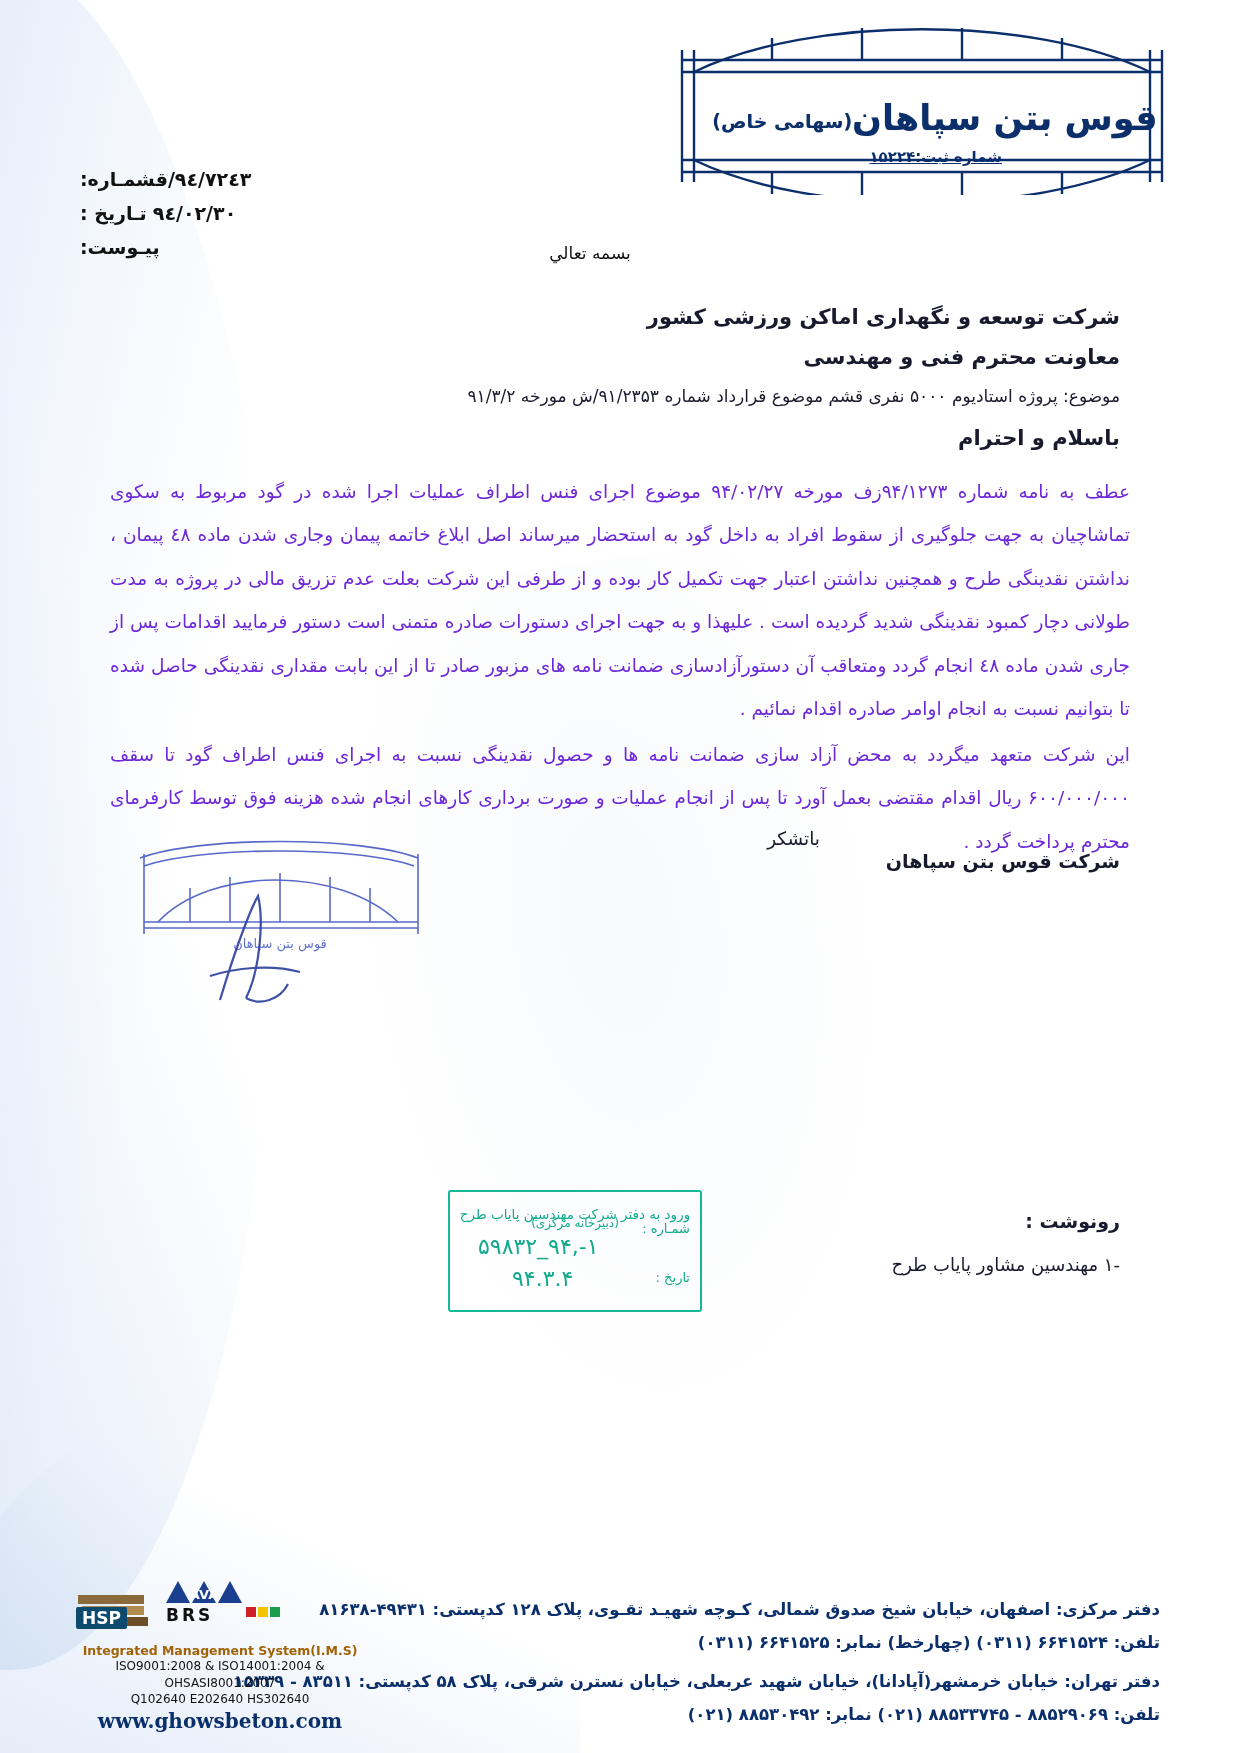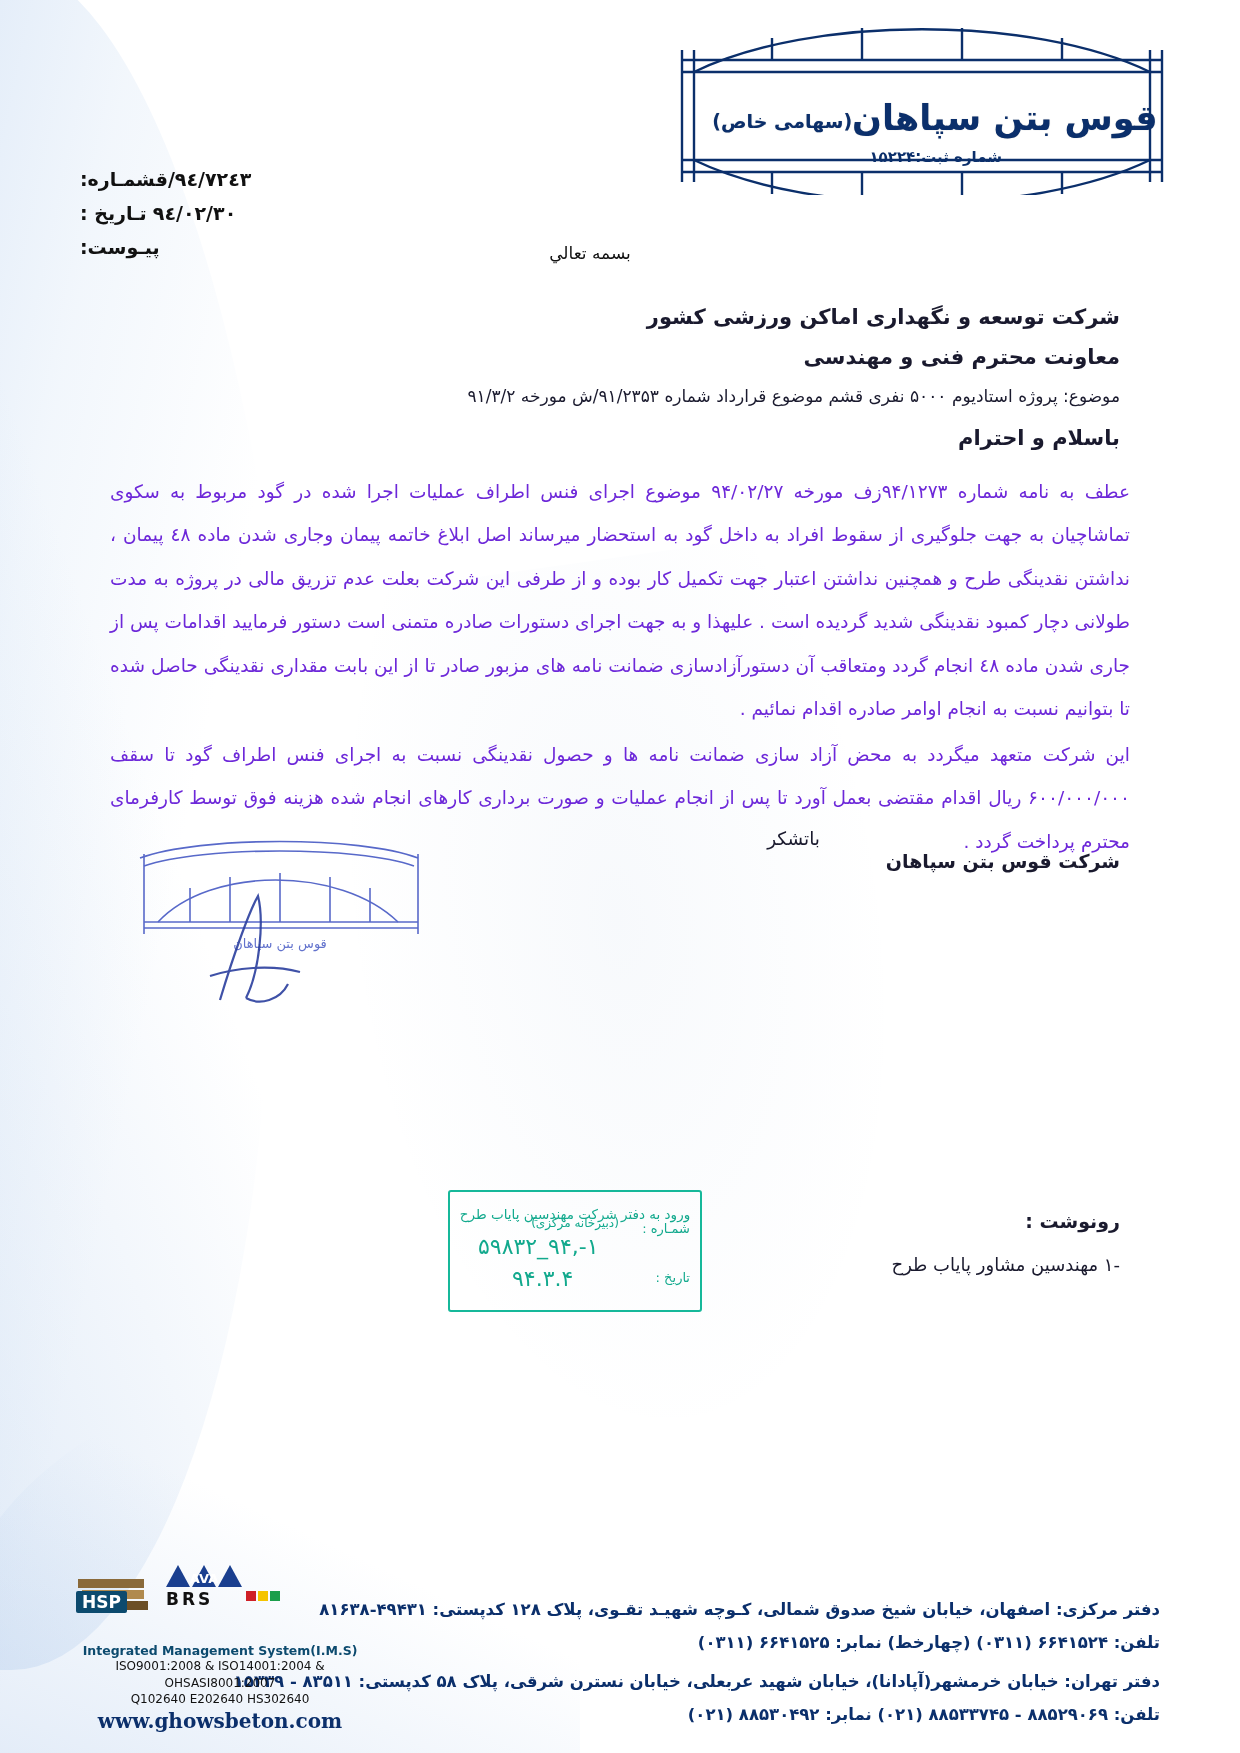--- a/index.html
+++ b/index.html
@@ -51,21 +51,21 @@
   .brand-fa{
     position:absolute;right:12px;top:78px;width:470px;
     text-align:center;
     font-size:35px;font-weight:700;color:#0b2f6b;
     direction:rtl;
     text-shadow:0 0 1px rgba(0,0,0,0.25);
   }
   .brand-fa .sub{font-size:19px;font-weight:700;vertical-align:2px;}
   .reg-no{
     position:absolute;right:180px;top:128px;
-    font-size:15px;color:#0b2f6b;font-weight:700;direction:rtl;
+    font-size:15px;color:#0b2f6b;font-weight:700;direction:rtl;text-decoration:underline;
   }
 
   
   .refblock{position:absolute;right:880px;top:168px;width:280px;direction:rtl;text-align:left;}
   .refrow{font-size:19px;color:#111;margin-bottom:12px;white-space:nowrap;letter-spacing:0.5px;}
   .refrow .lbl{font-weight:700;}
   .refrow .val{font-weight:700;}
 
   
   .basmalah{
@@ -130,21 +130,21 @@
   .footer-right{
     position:absolute;right:80px;bottom:22px;width:760px;direction:rtl;text-align:right;
     font-size:16.5px;line-height:2.0;color:#0b2f6b;font-weight:700;
   }
   .footer-right .line{white-space:nowrap;}
   .footer-right .tel{margin-bottom:6px;}
   .footer-left{
     position:absolute;left:70px;bottom:20px;width:300px;text-align:center;direction:ltr;
   }
   .cert-logos{position:relative;height:64px;}
-  .ims-text{font-size:12.5px;font-weight:700;color:#0c4a6e;margin-top:18px;}
+  .ims-text{font-size:12.5px;font-weight:700;color:#a16207;margin-top:2px;}
   .iso-text{font-size:12px;font-weight:400;color:#111;line-height:1.35;}
   .site{font-size:20px;font-weight:700;color:#0b2f6b;font-family:"DejaVu Serif",serif;margin-top:2px;}
   .hsp{
     display:inline-block;background:#0c4a6e;color:#fff;font-weight:700;font-size:17px;
     padding:1px 6px;border-radius:2px;font-family:"DejaVu Sans",sans-serif;
   }
   .brs{font-size:17px;font-weight:700;color:#111;letter-spacing:3px;}
 </style>
 </head>
 <body>

